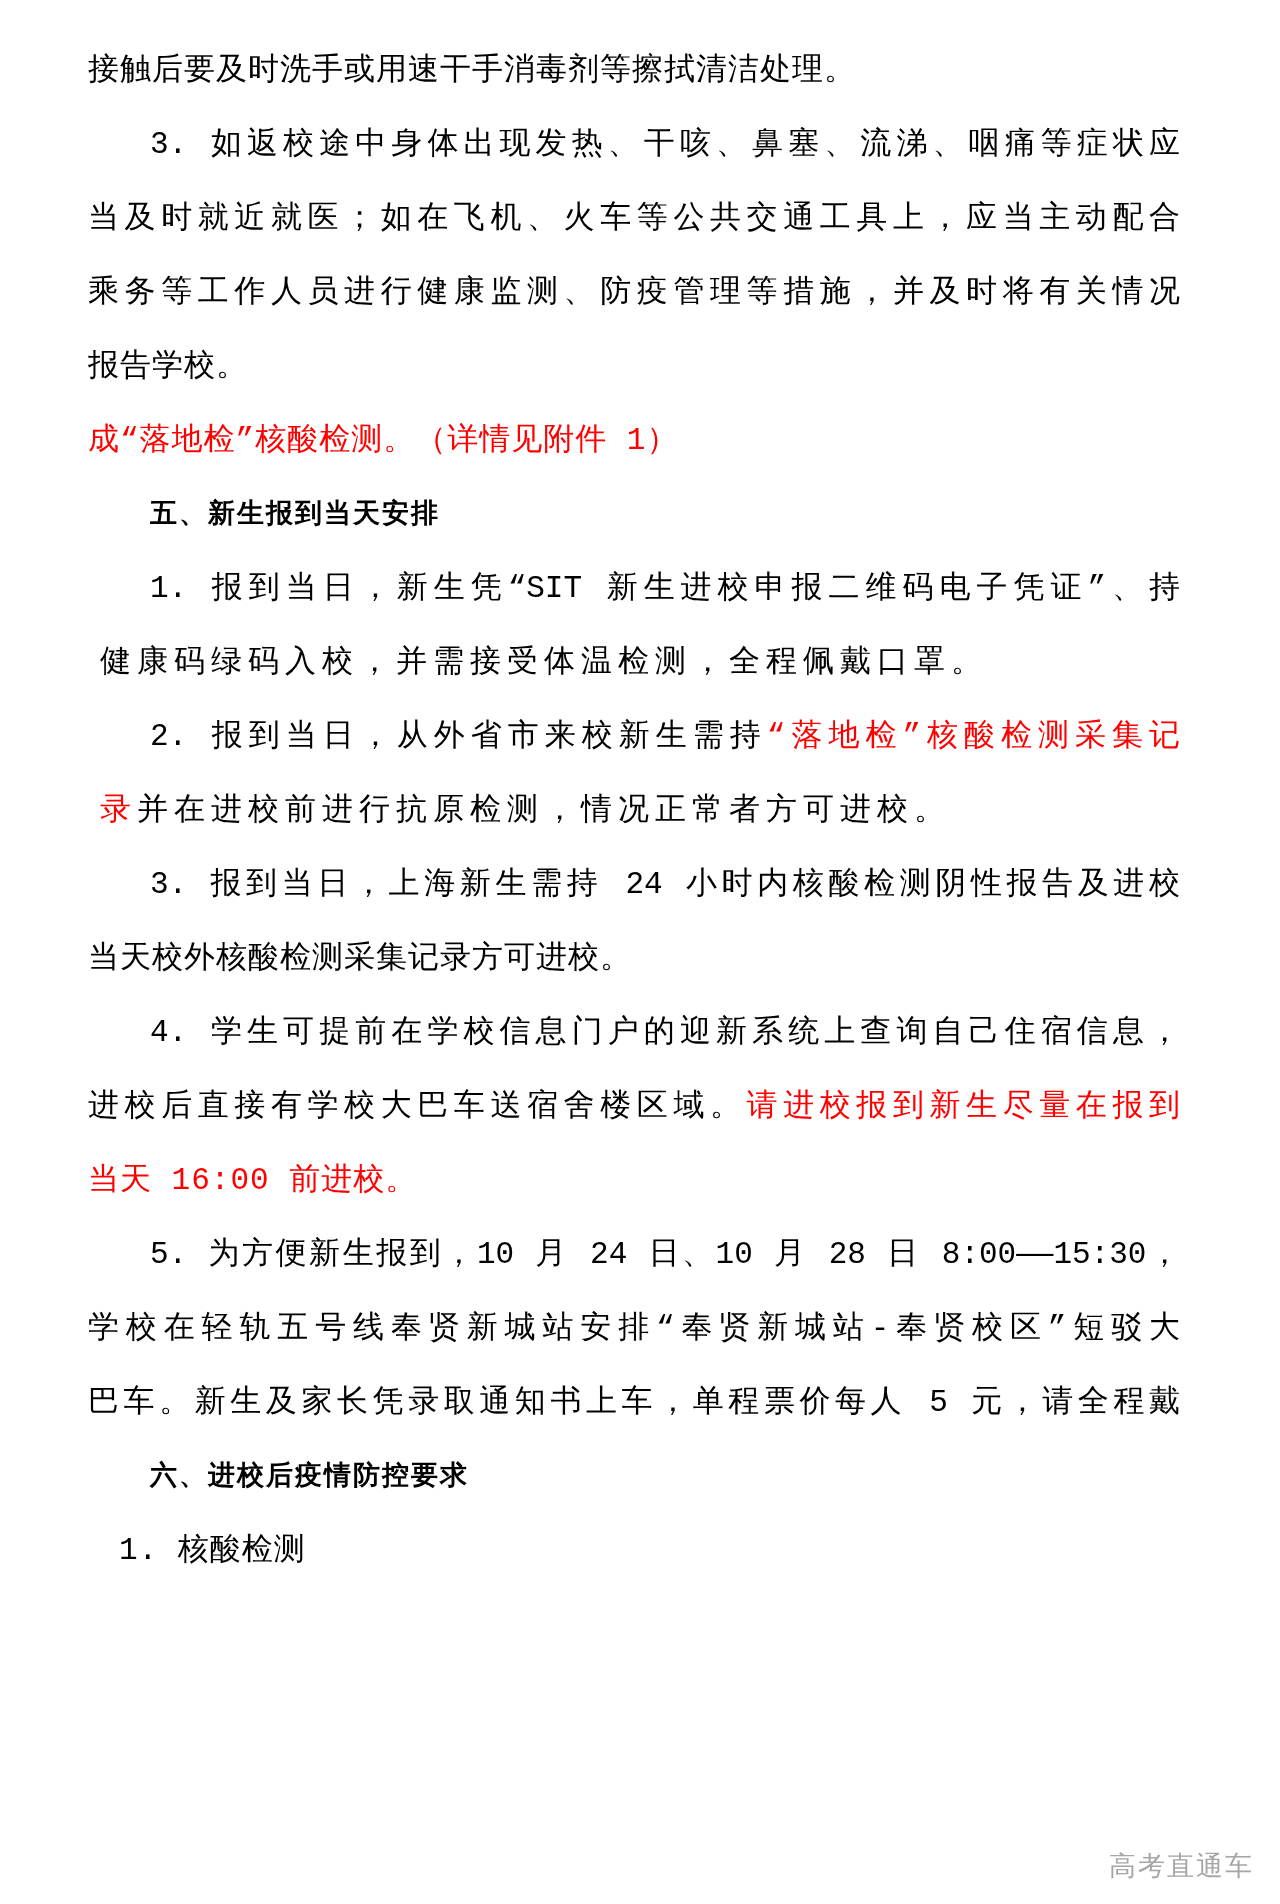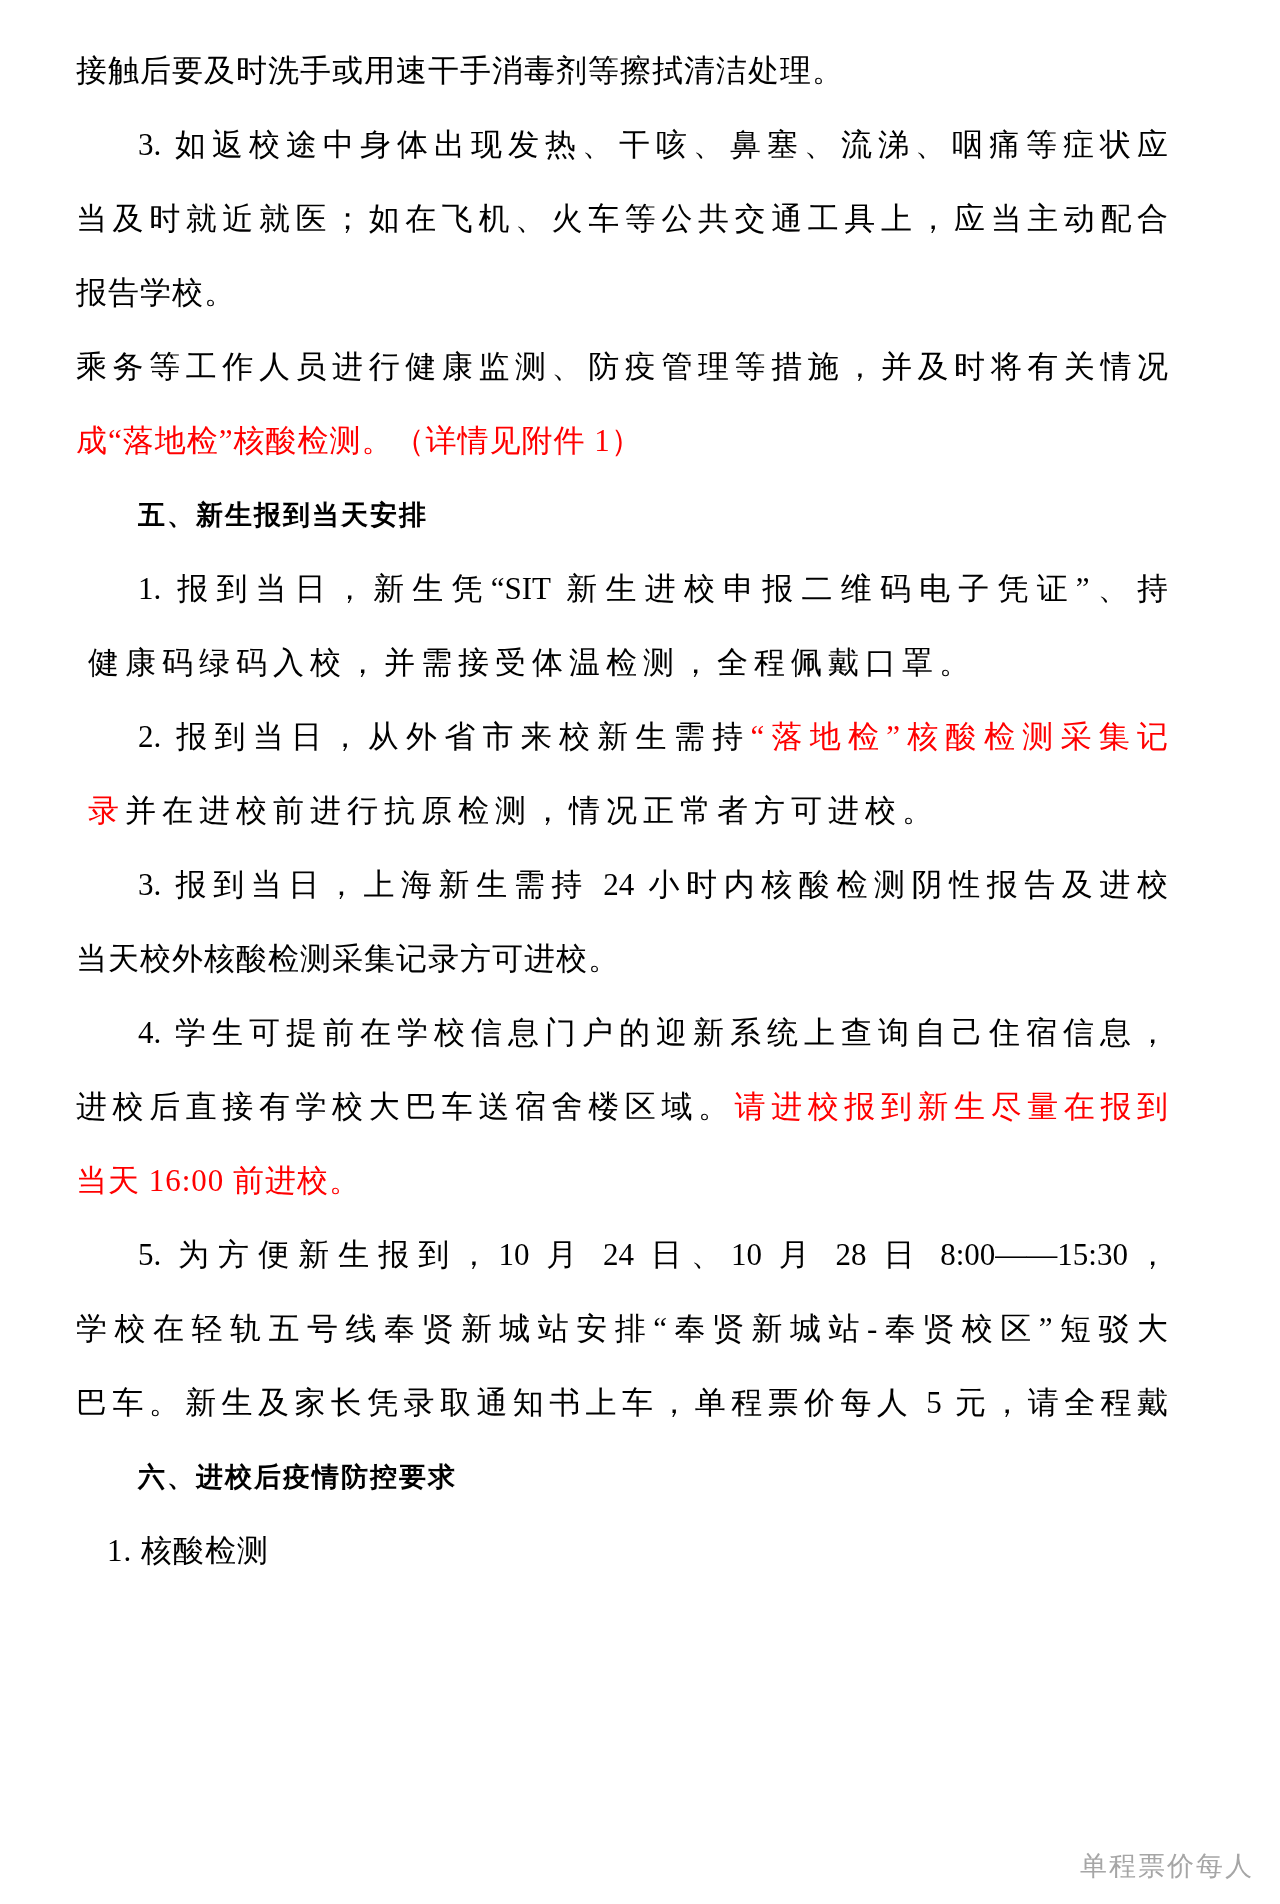--- a/index.html
+++ b/index.html
@@ -15,23 +15,24 @@
     width: 1280px;
     height: 1904px;
     margin: 0 auto;
     background: var(--paper);
     overflow: hidden;
     font-family: "Liberation Serif", "DejaVu Serif", serif;
     color: var(--ink);
   }
   .doc {
     position: absolute;
-    left: 76px;
+    left: 88px;
     top: 34px;
     width: 1092px;
+    font-family: Liberation Mono, monospace;
   }
   .line {
     height: 74px;
     line-height: 74px;
     font-size: 31px;
     letter-spacing: 1px;
     white-space: nowrap;
     color: var(--ink);
   }
   
@@ -61,33 +62,33 @@
   }
 </style>
 </head>
 <body>
 
 <div class="page">
   <div class="doc" id="doc">
       <div class="line"><span class="seg">接触后要及时洗手或用速干手消毒剂等擦拭清洁处理。</span></div>
       <div class="line j i2"><span class="seg">3. 如返校途中身体出现发热、干咳、鼻塞、流涕、咽痛等症状应</span></div>
       <div class="line j"><span class="seg">当及时就近就医；如在飞机、火车等公共交通工具上，应当主动配合</span></div>
+      <div class="line j"><span class="seg">乘务等工作人员进行健康监测、防疫管理等措施，并及时将有关情况</span></div>
       <div class="line"><span class="seg">报告学校。</span></div>
-      <div class="line j"><span class="seg">乘务等工作人员进行健康监测、防疫管理等措施，并及时将有关情况</span></div>
       <div class="line"><span class="seg red">成“落地检”核酸检测。（详情见附件 1）</span></div>
       <div class="line b i2"><span class="seg">五、新生报到当天安排</span></div>
       <div class="line j i2"><span class="seg">1. 报到当日，新生凭“SIT 新生进校申报二维码电子凭证”、持</span></div>
       <div class="line w"><span class="seg">健康码绿码入校，并需接受体温检测，全程佩戴口罩。</span></div>
       <div class="line j i2"><span class="seg">2. 报到当日，从外省市来校新生需持</span><span class="seg red">“落地检”核酸检测采集记</span></div>
       <div class="line w"><span class="seg red">录</span><span class="seg">并在进校前进行抗原检测，情况正常者方可进校。</span></div>
       <div class="line j i2"><span class="seg">3. 报到当日，上海新生需持 24 小时内核酸检测阴性报告及进校</span></div>
       <div class="line"><span class="seg">当天校外核酸检测采集记录方可进校。</span></div>
       <div class="line j i2"><span class="seg">4. 学生可提前在学校信息门户的迎新系统上查询自己住宿信息，</span></div>
       <div class="line j"><span class="seg">进校后直接有学校大巴车送宿舍楼区域。</span><span class="seg red">请进校报到新生尽量在报到</span></div>
       <div class="line"><span class="seg red">当天 16:00 前进校。</span></div>
       <div class="line j i2"><span class="seg">5. 为方便新生报到，10 月 24 日、10 月 28 日 8:00——15:30，</span></div>
       <div class="line j"><span class="seg">学校在轻轨五号线奉贤新城站安排“奉贤新城站-奉贤校区”短驳大</span></div>
       <div class="line j"><span class="seg">巴车。新生及家长凭录取通知书上车，单程票价每人 5 元，请全程戴</span></div>
       <div class="line b i2"><span class="seg">六、进校后疫情防控要求</span></div>
       <div class="line i1"><span class="seg">1. 核酸检测</span></div>
     </div>
-  <div class="watermark">单程票价每人</div>
+  <div class="watermark">高考直通车</div>
 </div>
 
 </body></html>

